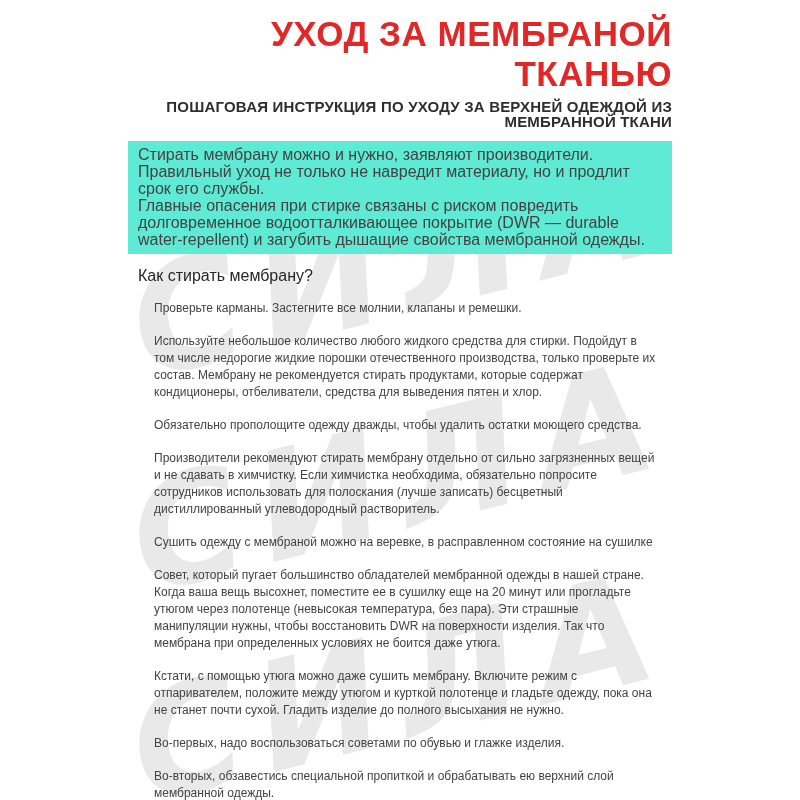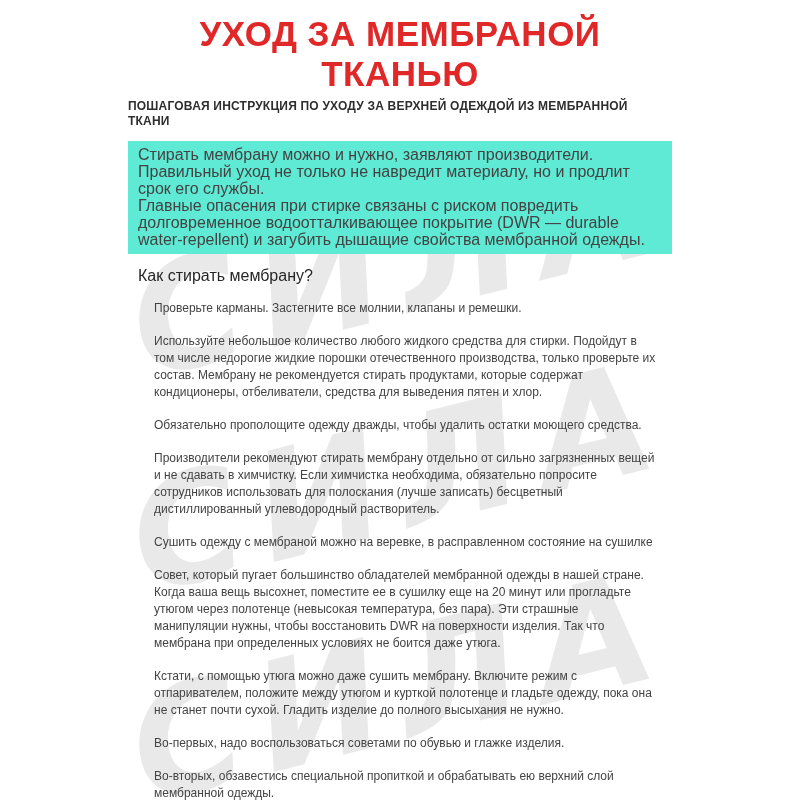--- a/index.html
+++ b/index.html
@@ -45,32 +45,32 @@
   
   .content {
     position: relative;
     z-index: 1;
     width: 544px;
     margin: 0 auto;
     padding-top: 14px;
   }
   .title {
     margin: 0;
-    text-align: center;
+    text-align: right;
     color: #e02828;
     font-size: 35px;
     line-height: 40px;
     font-weight: bold;
     letter-spacing: 0.5px;
   }
   .subtitle {
     margin: 5px 0 0 0;
-    text-align: left;
+    text-align: right;
     color: #2e2e2e;
-    font-size: 12px;
+    font-size: 15px;
     line-height: 15px;
     font-weight: bold;
     letter-spacing: 0.2px;
   }
   .intro-box {
     margin-top: 12px;
     background: #5eead4;
     padding: 5px 10px 6px 10px;
     color: #434343;
     font-size: 16px;

